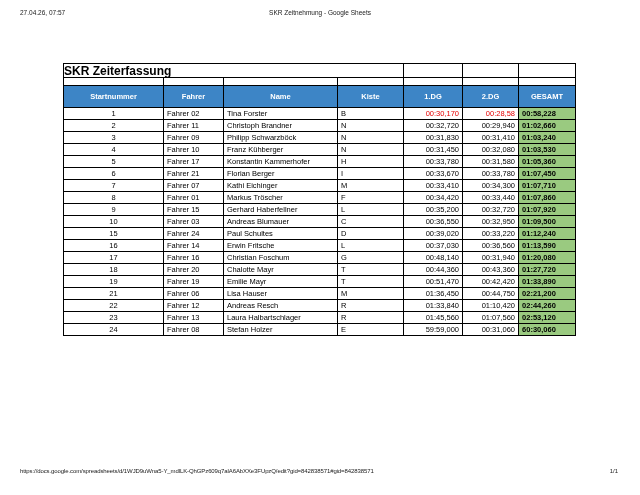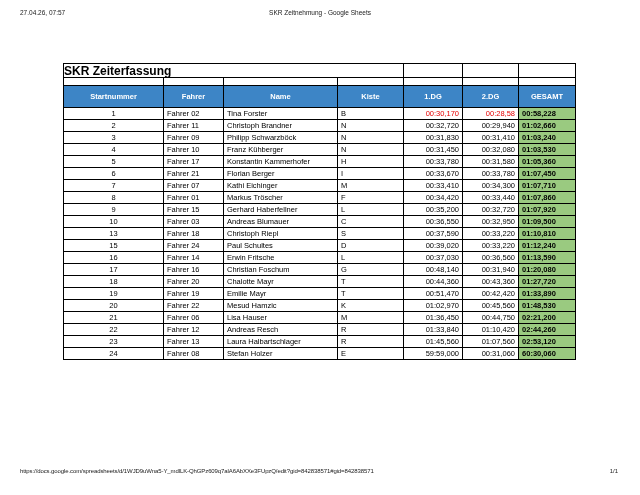--- a/index.html
+++ b/index.html
@@ -177,29 +177,20 @@
         <td class="c-left">Fahrer 03</td>
         <td class="c-left">Andreas Blumauer</td>
         <td class="c-left">C</td>
         <td class="c-time">00:36,550</td>
         <td class="c-time">00:32,950</td>
         <td class="c-gesamt">01:09,500</td>
       </tr>
 
 
 
-      <tr class="data-row">
-        <td class="c-start">13</td>
-        <td class="c-left">Fahrer 18</td>
-        <td class="c-left">Christoph Riepl</td>
-        <td class="c-left">S</td>
-        <td class="c-time">00:37,590</td>
-        <td class="c-time">00:33,220</td>
-        <td class="c-gesamt">01:10,810</td>
-      </tr>
 
 
       <tr class="data-row">
         <td class="c-start">15</td>
         <td class="c-left">Fahrer 24</td>
         <td class="c-left">Paul Schultes</td>
         <td class="c-left">D</td>
         <td class="c-time">00:39,020</td>
         <td class="c-time">00:33,220</td>
         <td class="c-gesamt">01:12,240</td>
@@ -238,29 +229,20 @@
       <tr class="data-row">
         <td class="c-start">19</td>
         <td class="c-left">Fahrer 19</td>
         <td class="c-left">Emilie Mayr</td>
         <td class="c-left">T</td>
         <td class="c-time">00:51,470</td>
         <td class="c-time">00:42,420</td>
         <td class="c-gesamt">01:33,890</td>
       </tr>
 
-      <tr class="data-row">
-        <td class="c-start">20</td>
-        <td class="c-left">Fahrer 22</td>
-        <td class="c-left">Mesud Hamzic</td>
-        <td class="c-left">K</td>
-        <td class="c-time">01:02,970</td>
-        <td class="c-time">00:45,560</td>
-        <td class="c-gesamt">01:48,530</td>
-      </tr>
 
       <tr class="data-row">
         <td class="c-start">21</td>
         <td class="c-left">Fahrer 06</td>
         <td class="c-left">Lisa Hauser</td>
         <td class="c-left">M</td>
         <td class="c-time">01:36,450</td>
         <td class="c-time">00:44,750</td>
         <td class="c-gesamt">02:21,200</td>
       </tr>

